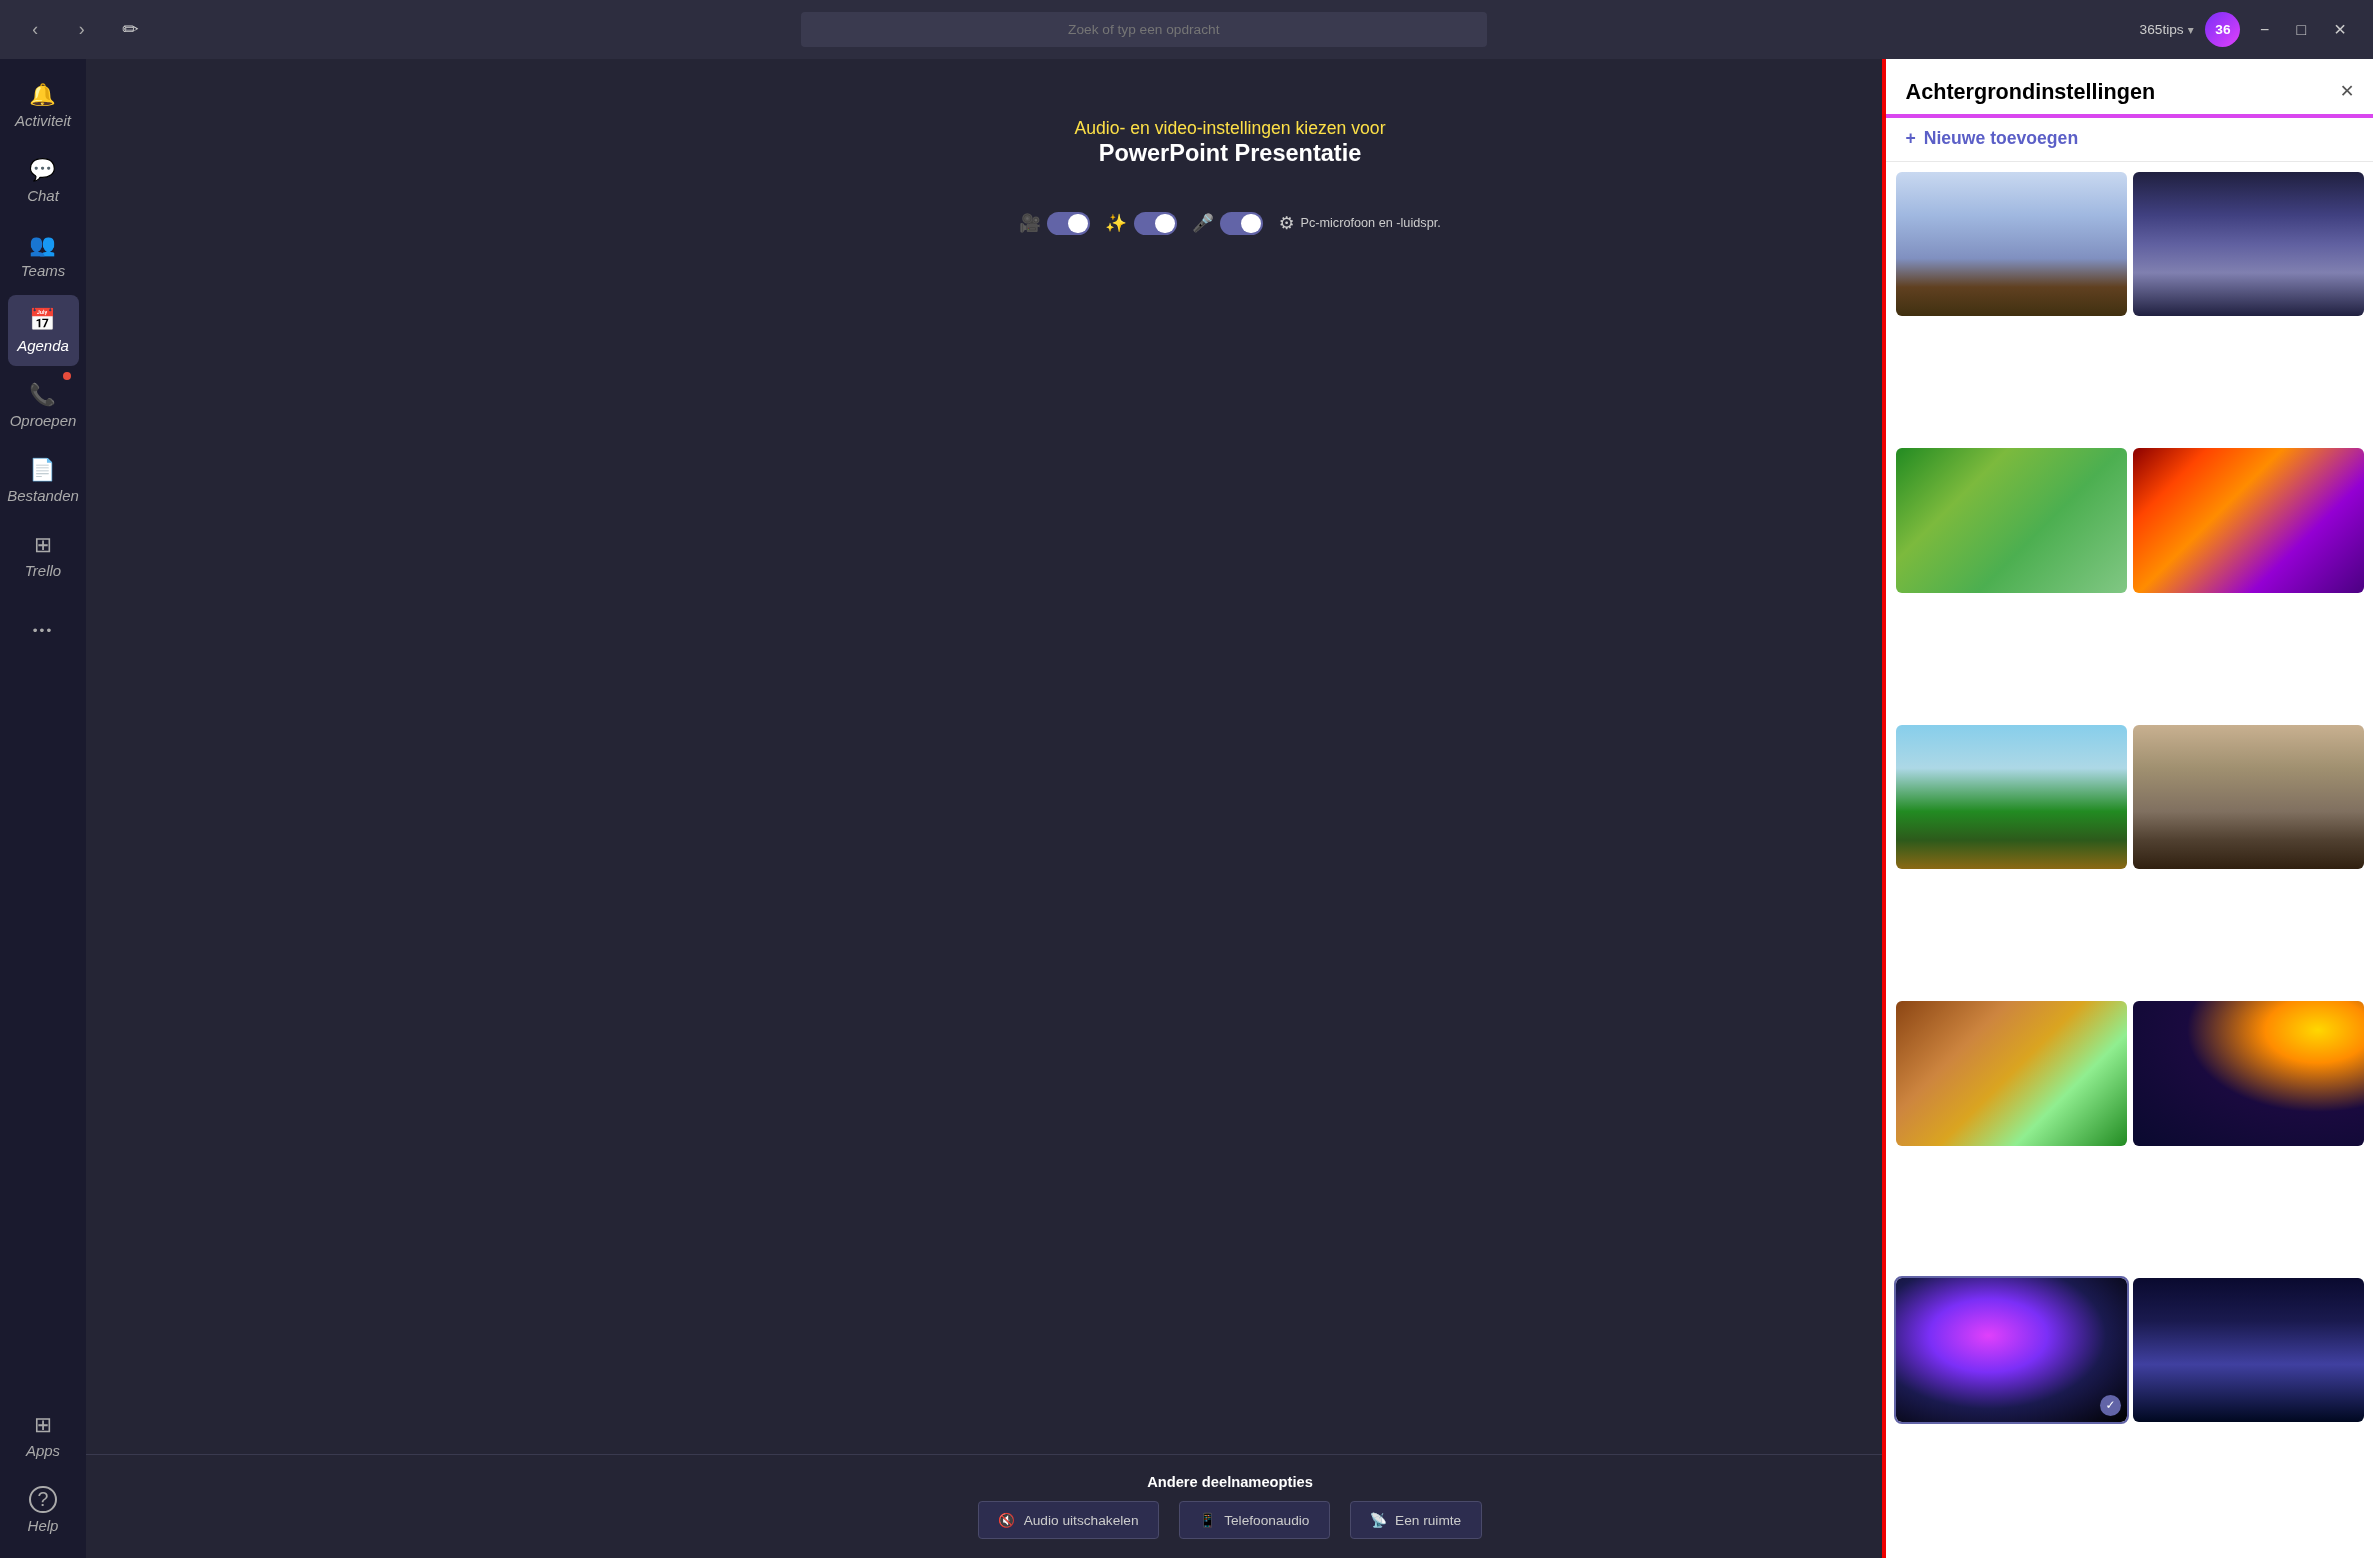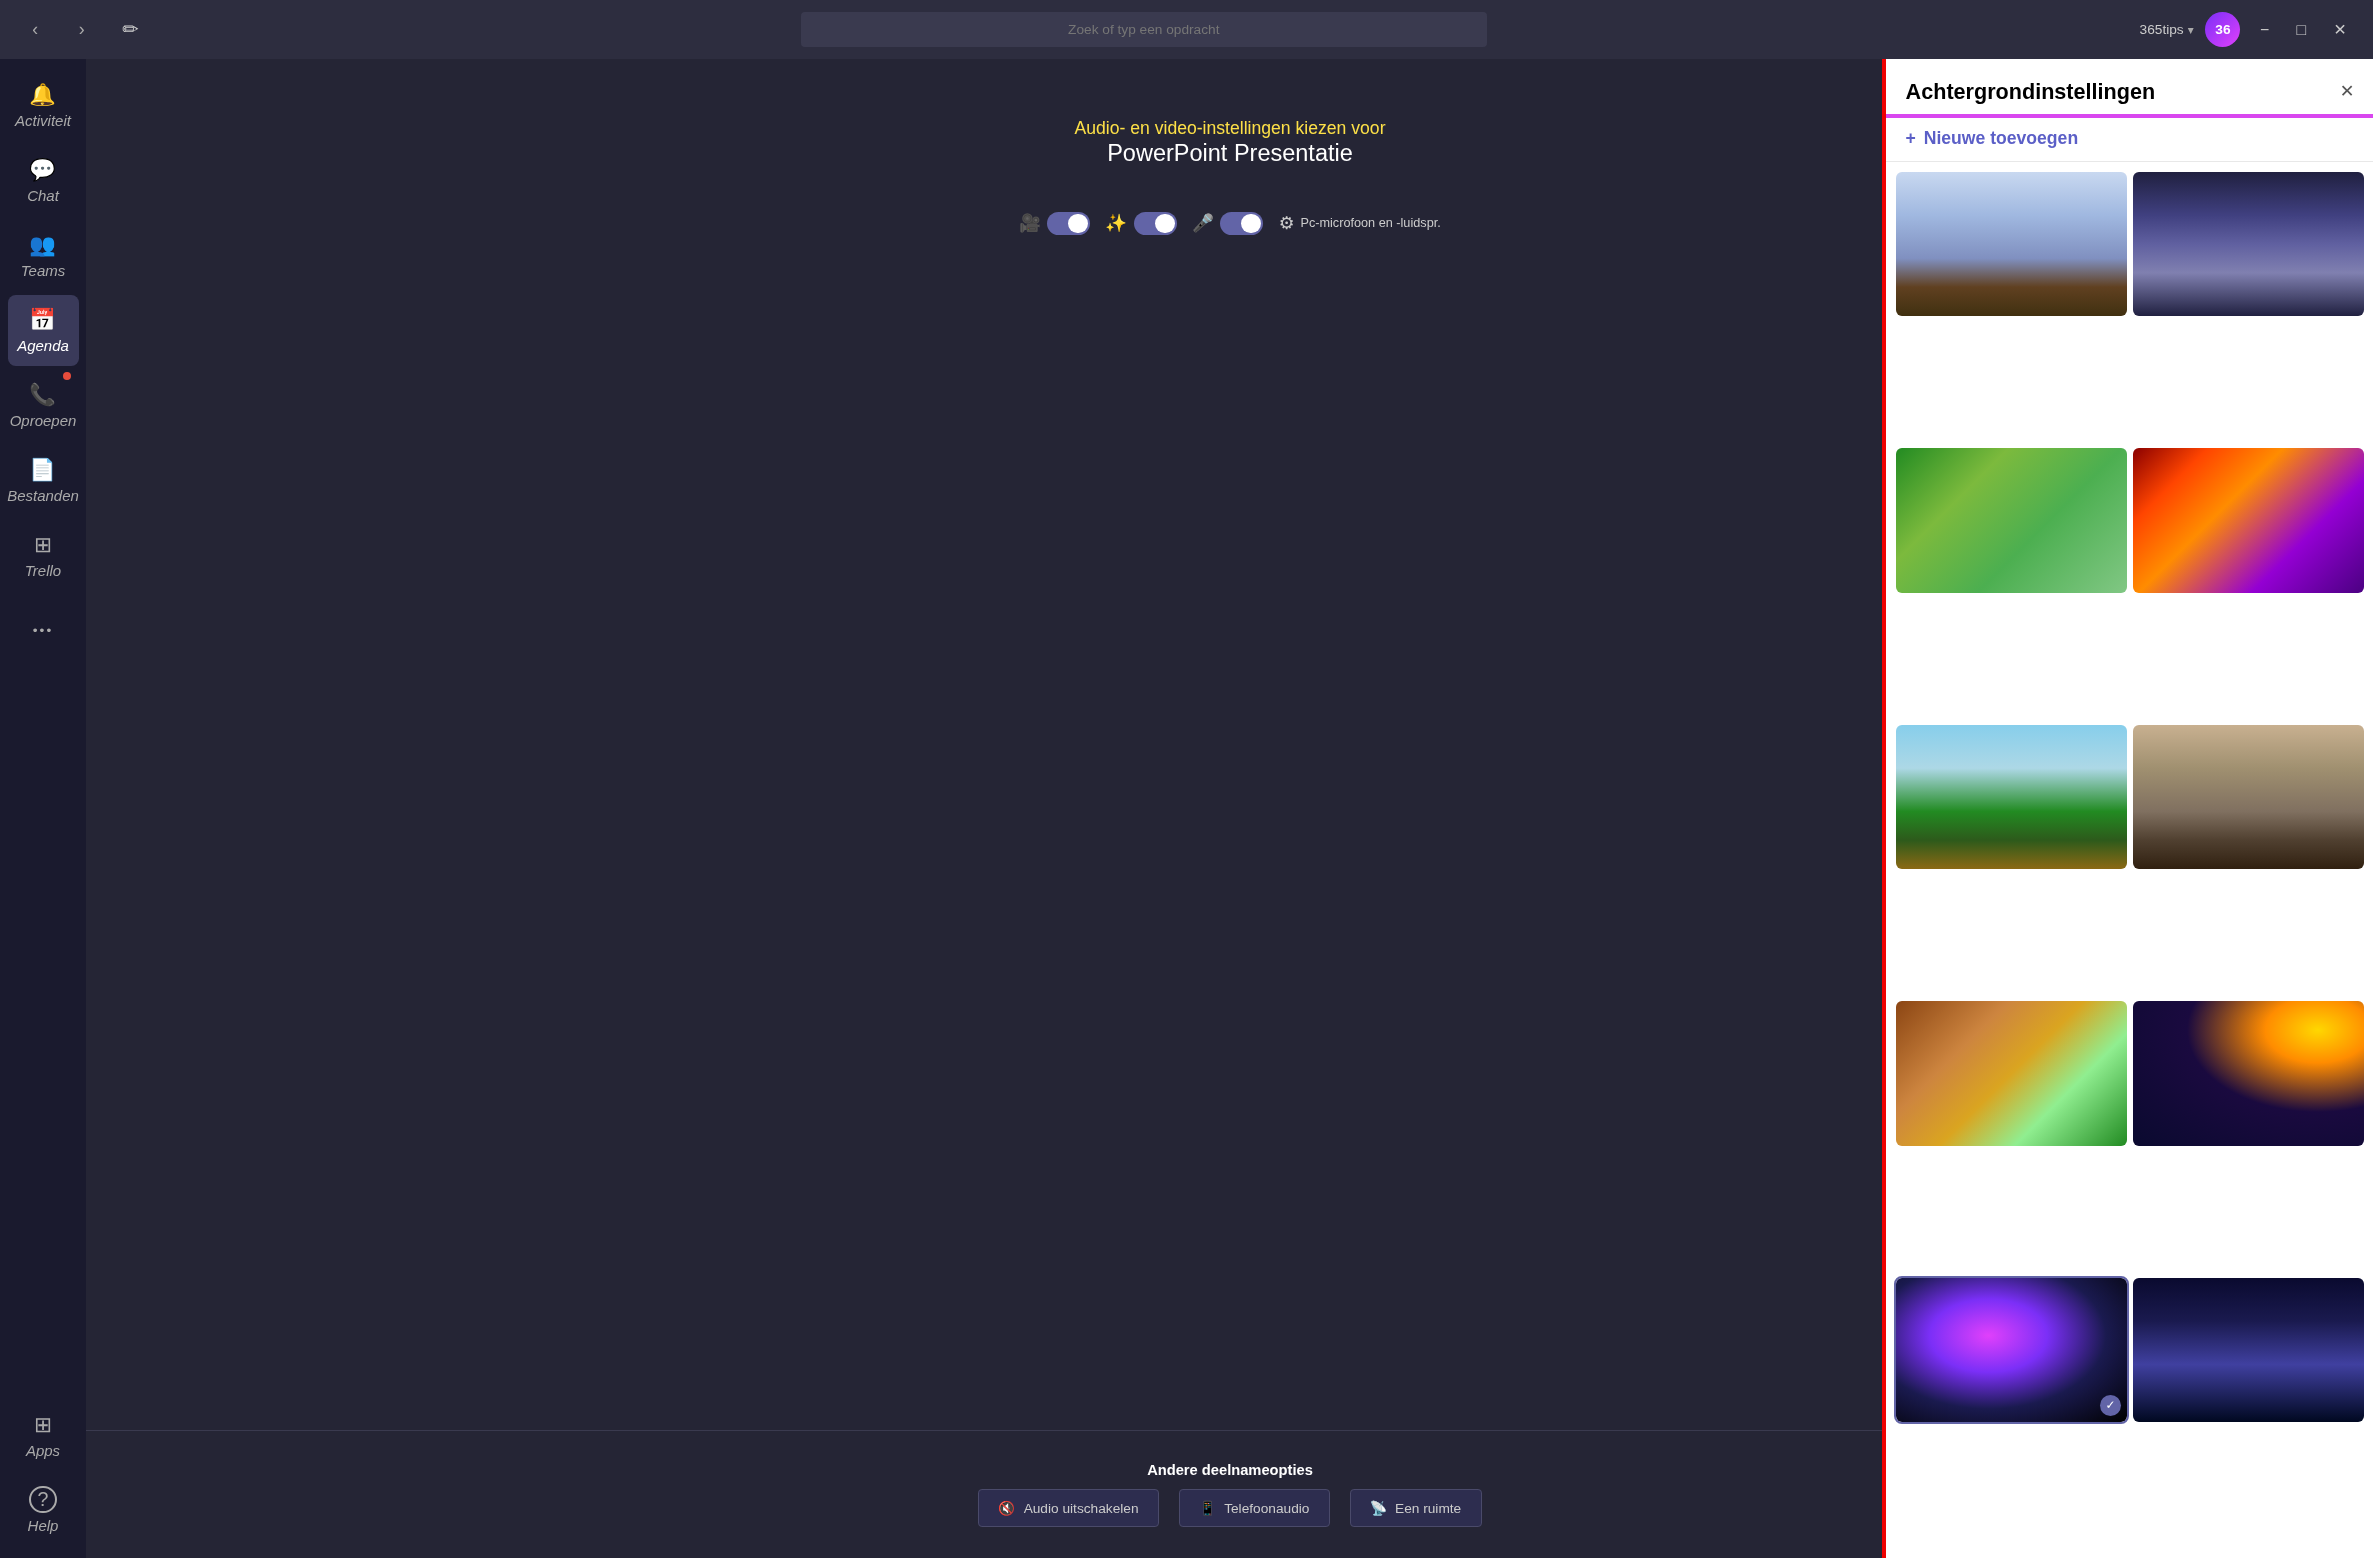--- a/index.html
+++ b/index.html
@@ -182,21 +182,21 @@
       margin-bottom: 29px;
     }
     .meeting-subtitle {
       color: #fde047;
       font-size: 17.6px;
       margin-bottom: 1px;
     }
     .meeting-title {
       color: #fff;
       font-size: 23.5px;
-      font-weight: 400;
+      font-weight: 700;
     }
 
     .video-preview {
       width: 608px;
       height: 412px;
       border-radius: 11.8px;
       overflow: hidden;
       position: relative;
       background: #000;
     }
@@ -266,21 +266,21 @@
       text-overflow: ellipsis;
       white-space: nowrap;
     }
     .settings-icon {
       color: #ccc;
       font-size: 17.6px;
     }
 
     
     .bottom-section {
-      padding: 31px 0;
+      padding: 19px 0;
       border-top: 1px solid #3a3a4f;
     }
     .other-options-title {
       color: #fff;
       font-size: 14.7px;
       font-weight: 600;
       text-align: center;
       margin-bottom: 11.8px;
     }
     .bottom-buttons {

